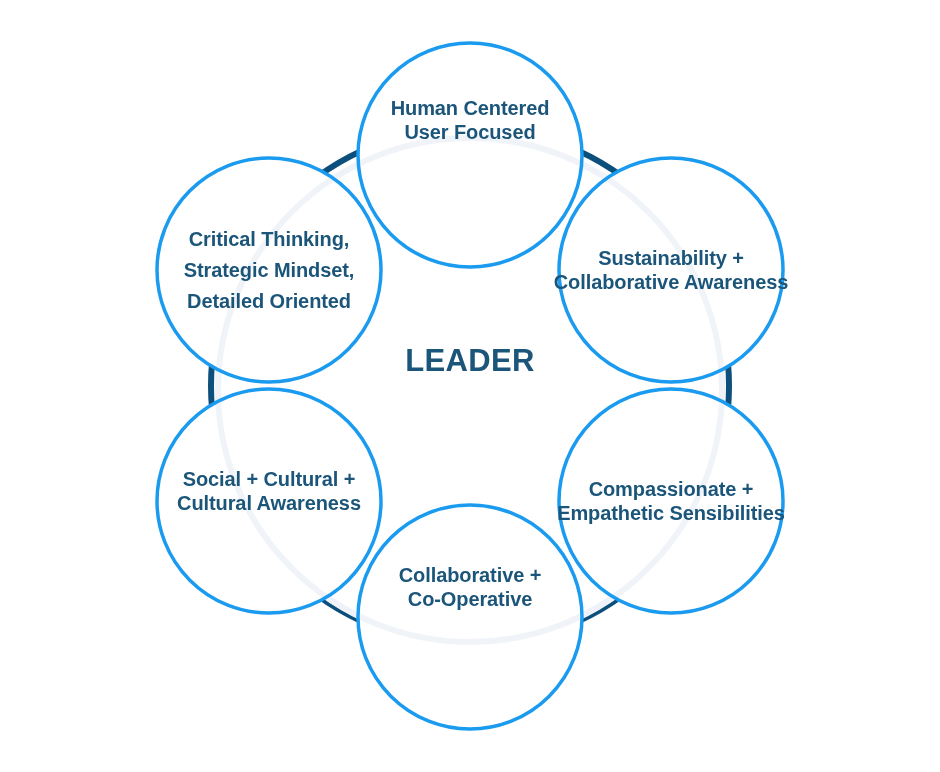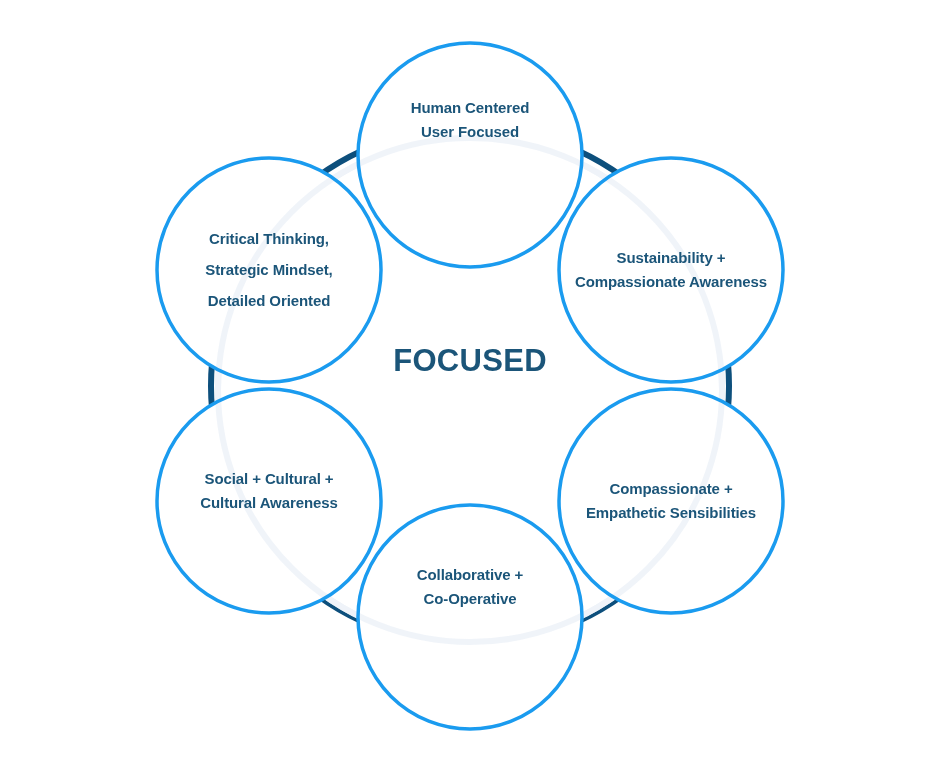--- a/index.html
+++ b/index.html
@@ -24,21 +24,21 @@
     .node-label {
       position: absolute;
       width: 226px;
       height: 226px;
       display: flex;
       align-items: center;
       justify-content: center;
       text-align: center;
       flex-direction: column;
       font-weight: bold;
-      font-size: 15px;
+      font-size: 20px;
       line-height: 24px;
       letter-spacing: -0.1px;
       color: #1b5579;
       box-sizing: border-box;
       padding: 0 8px;
     }
     .node-label span {
       display: block;
       white-space: nowrap;
     }
@@ -83,31 +83,31 @@
     <circle cx="470" cy="155" r="112"></circle>
     <circle cx="671" cy="270" r="112"></circle>
     <circle cx="671" cy="501" r="112"></circle>
     <circle cx="470" cy="617" r="112"></circle>
     <circle cx="269" cy="501" r="112"></circle>
     <circle cx="269" cy="270" r="112"></circle>
   </g>
 </svg>
 
 <div class="center-title">
-  <span>FOCUSED</span>
+  <span>LEADER</span>
 </div>
 
 <div class="node-label" style="left:357px; top:42px; padding-bottom:70px;">
   <span>Human Centered</span>
   <span>User Focused</span>
 </div>
 
 <div class="node-label" style="left:558px; top:157px;">
   <span>Sustainability +</span>
-  <span>Compassionate Awareness</span>
+  <span>Collaborative Awareness</span>
 </div>
 
 <div class="node-label" style="left:558px; top:388px;">
   <span>Compassionate +</span>
   <span>Empathetic Sensibilities</span>
 </div>
 
 <div class="node-label" style="left:357px; top:484px; padding-bottom:20px;">
   <span>Collaborative +</span>
   <span>Co-Operative</span>

